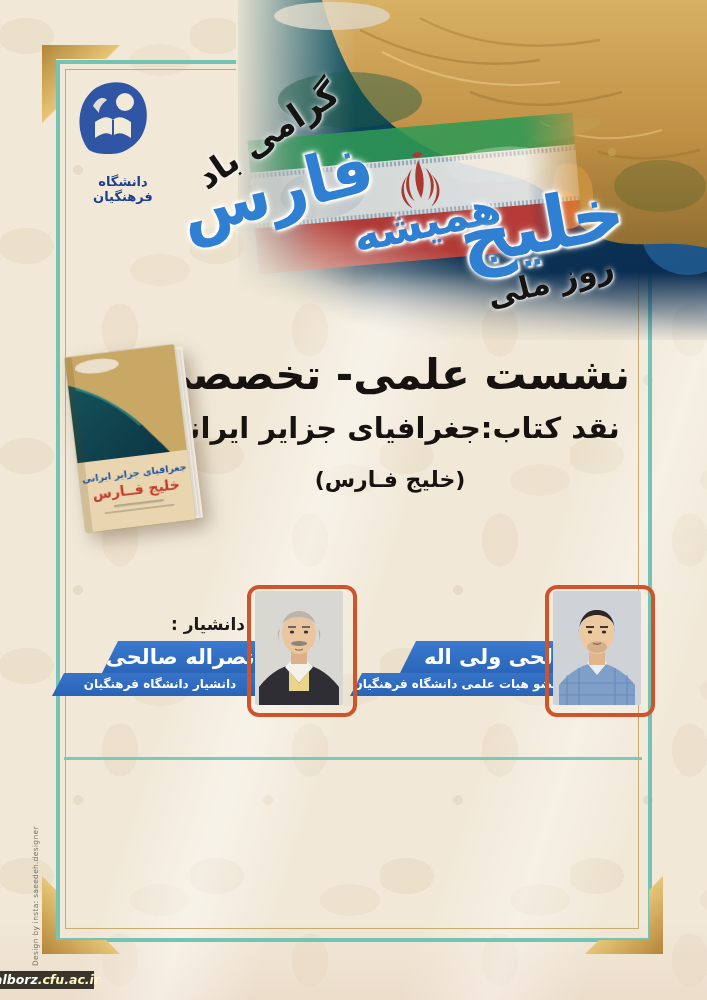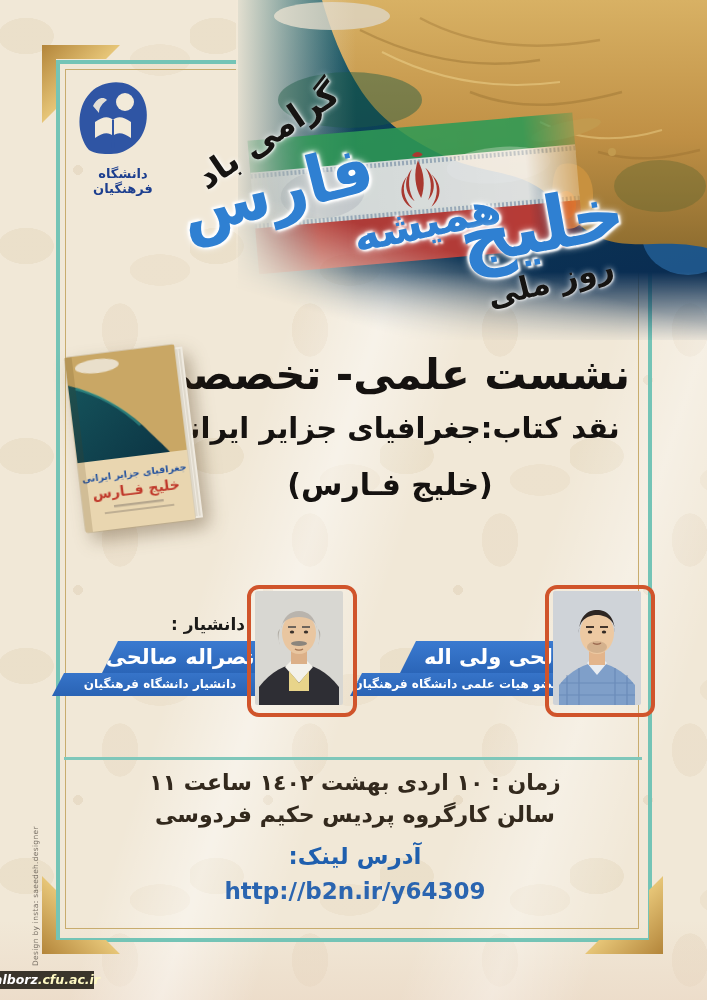--- a/index.html
+++ b/index.html
@@ -26,37 +26,37 @@
   .frame-goldline{position:absolute;left:65px;top:69px;width:572px;height:858px;
     border:1.5px solid #c8ac6e;z-index:1;}
   .corner{position:absolute;width:80px;height:80px;z-index:3;}
   .corner.tl{left:42px;top:45px;}
   .corner.bl{left:42px;top:874px;}
   .corner.br{left:583px;top:874px;}
   
   .hero{position:absolute;left:0;top:0;width:707px;height:340px;z-index:2;pointer-events:none;}
   
   .logo{position:absolute;left:56px;top:72px;width:110px;z-index:4;text-align:center;}
-  .logo-caption{direction:rtl;font-size:13px;font-weight:bold;color:#1d3f8f;margin-top:2px;padding-left:24px;}
+  .logo-caption{direction:rtl;font-size:13px;font-weight:bold;color:#1d3f8f;margin-top:10px;padding-left:24px;}
   
   .callig{position:absolute;z-index:5;direction:rtl;white-space:nowrap;line-height:1;}
   .c-blue{color:#2f80d2;font-weight:bold;
     text-shadow:0 0 5px #fff,0 0 9px #fff,2px 2px 2px rgba(255,255,255,.95),-2px -2px 2px rgba(255,255,255,.9);}
   .c-black{color:#161412;font-weight:bold;text-shadow:0 0 6px rgba(255,255,255,.85),1px 1px 2px rgba(255,255,255,.7);}
   .w-fars{left:178px;top:158px;font-size:66px;transform:rotate(-14deg);}
   .w-hamisheh{left:352px;top:200px;font-size:44px;transform:rotate(-12deg);}
   .w-khalij{left:458px;top:188px;font-size:74px;transform:rotate(-10deg);}
   .w-rooz{left:486px;top:266px;font-size:31px;transform:rotate(-14deg);}
   .w-gerami{left:186px;top:118px;font-size:34px;transform:rotate(-34deg);}
   
   .title-block{position:absolute;left:118px;top:350px;width:544px;z-index:4;
     direction:rtl;text-align:center;color:#151210;font-weight:bold;}
   .title-line1{font-size:42px;margin-bottom:12px;}
   .title-line2{font-size:29px;margin-bottom:22px;}
-  .title-line3{font-size:30px;letter-spacing:1px;}
+  .title-line3{font-size:22px;letter-spacing:1px;}
   
   .book{position:absolute;left:72px;top:348px;width:126px;height:182px;z-index:5;
     transform:rotate(-7deg);filter:drop-shadow(6px 9px 9px rgba(70,45,15,.35));}
   
   .photo-frame{position:absolute;width:102px;height:124px;border:4px solid #d0542b;
     border-radius:12px;z-index:6;background:transparent;}
   .pf-right{left:545px;top:585px;}
   .pf-left{left:247px;top:585px;}
   .photo{position:absolute;width:88px;height:114px;z-index:7;border-radius:2px;overflow:hidden;}
   .photo-right{left:553px;top:591px;}
@@ -309,25 +309,19 @@
       <ellipse cx="37" cy="41" rx="2.2" ry="1.6" fill="#3a322c"></ellipse>
       <ellipse cx="51" cy="41" rx="2.2" ry="1.6" fill="#3a322c"></ellipse>
       <path d="M33,36 L41,36" stroke="#6e655c" stroke-width="1.8"></path>
       <path d="M47,36 L55,36" stroke="#6e655c" stroke-width="1.8"></path>
       <ellipse cx="44" cy="52.5" rx="8" ry="2.6" fill="#8b857c"></ellipse>
       <path d="M40,58 C42,59.5 46,59.5 48,58" stroke="#a17454" stroke-width="1.3" fill="none"></path>
     </svg>
   </div>
 
   <div class="divider"></div>
-  <div class="schedule">
-    <div class="sch-time">زمان : ۱۰ اردی بهشت ۱٤۰۲ ساعت ۱۱</div>
-    <div class="sch-venue">سالن کارگروه پردیس حکیم فردوسی</div>
-    <div class="sch-linklabel">آدرس لینک:</div>
-    <div class="sch-url">http://b2n.ir/y64309</div>
-  </div>
 
   <div class="designer">Design by insta: saeedeh.designer</div>
   <div class="sitebar">
     <span class="site-white">alborz</span>
       <span class="site-orange">.cfu.ac.ir</span>
   </div>
 </div>
 
 </body></html>

